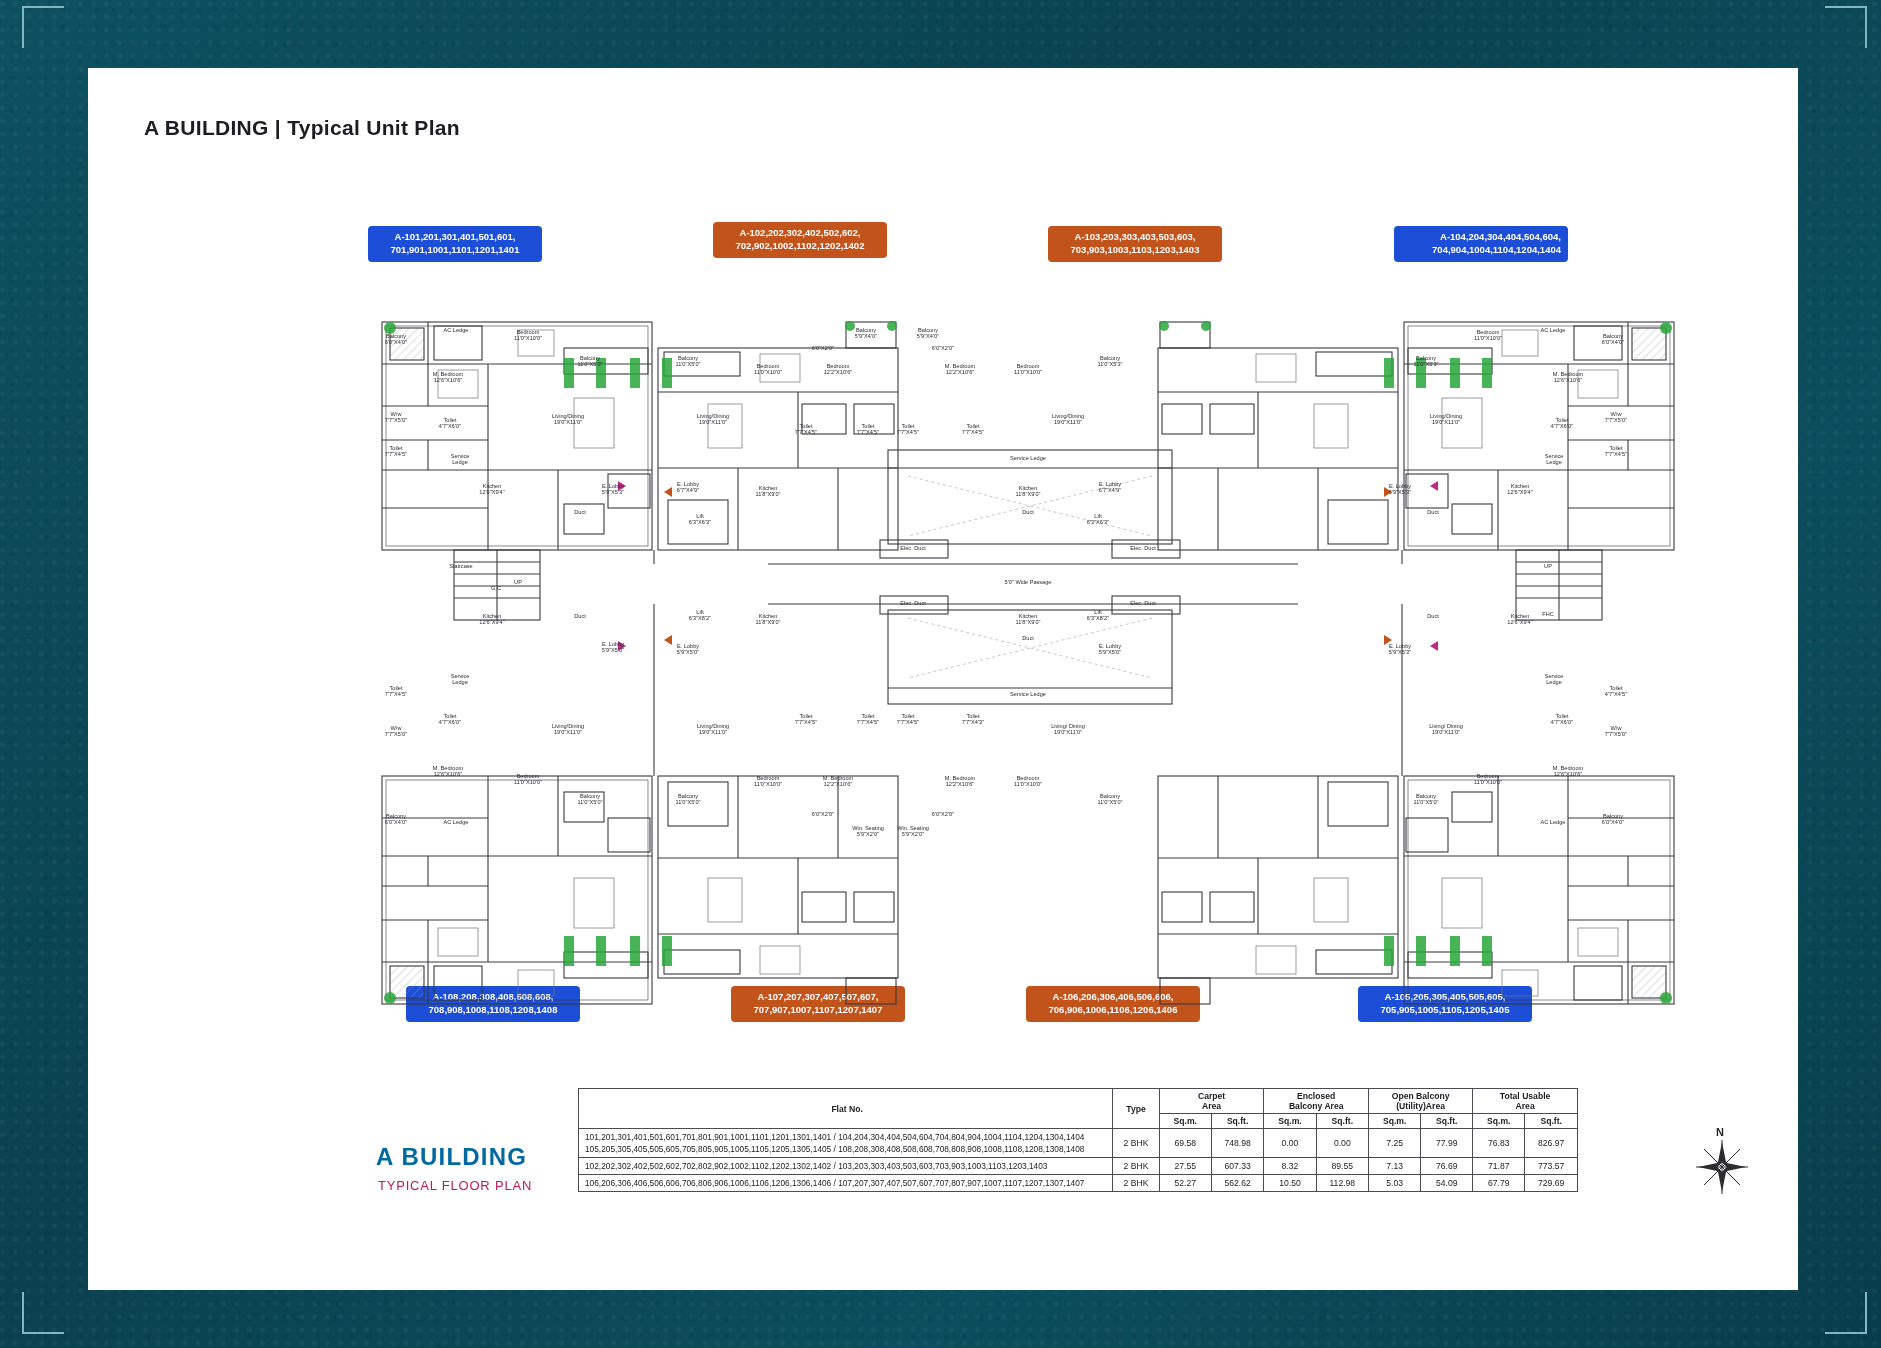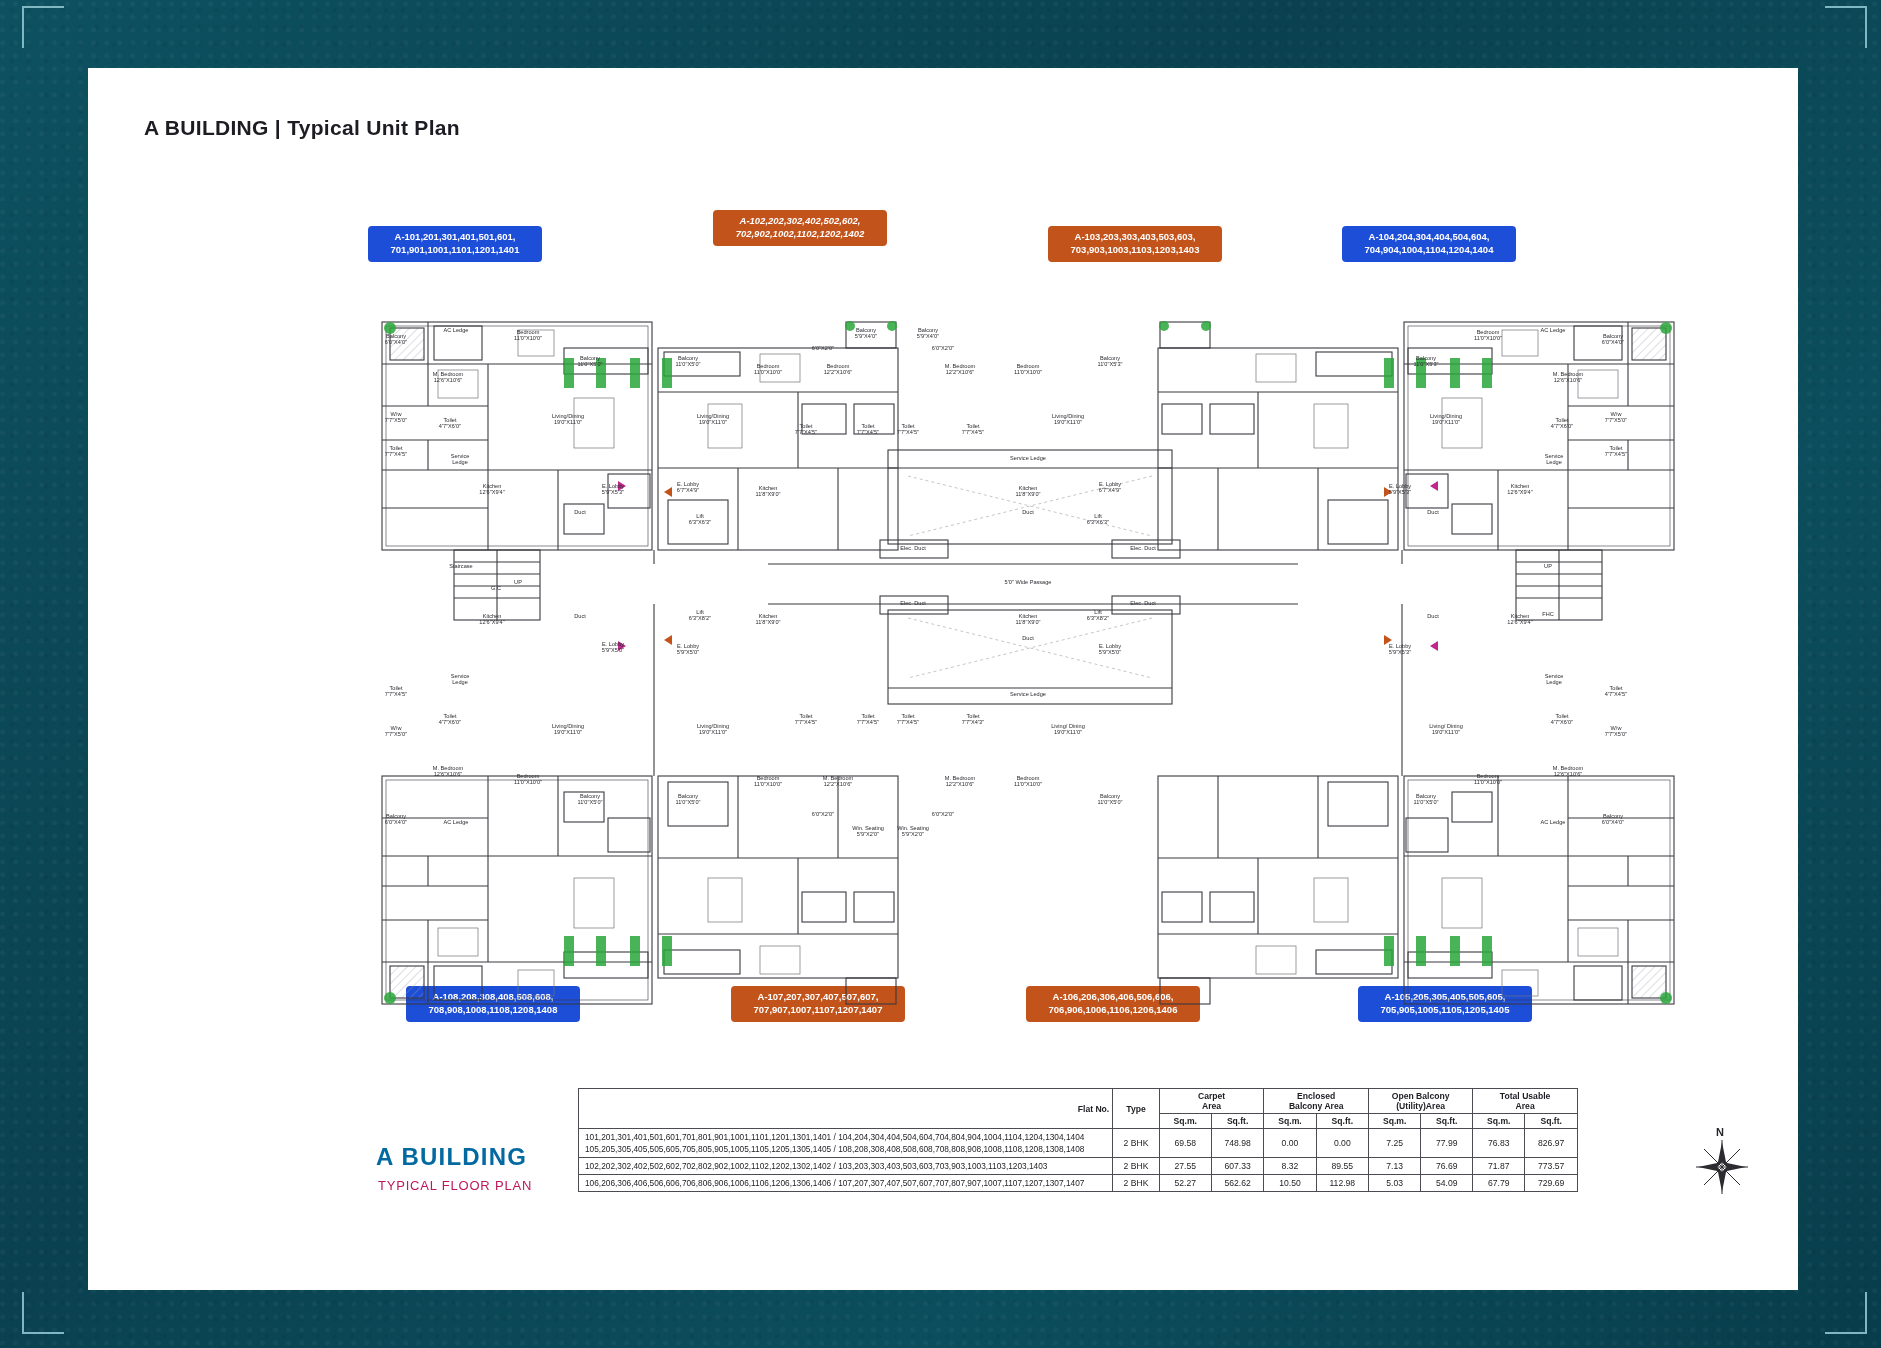--- a/index.html
+++ b/index.html
@@ -89,25 +89,25 @@
 <div class="corner tr"></div>
 <div class="corner bl"></div>
 <div class="corner br"></div>
 
 <div class="sheet">
 
   <div class="title">A BUILDING | Typical Unit Plan</div>
 
   <div class="pill magenta" style="left:280px;top:158px;width:160px;">A-101,201,301,401,501,601,
 701,901,1001,1101,1201,1401</div>
-  <div class="pill orange" style="left:625px;top:142px;width:160px;font-style:italic;">A-102,202,302,402,502,602,
+  <div class="pill orange" style="left:625px;top:154px;width:160px;">A-102,202,302,402,502,602,
 702,902,1002,1102,1202,1402</div>
   <div class="pill orange" style="left:960px;top:158px;width:160px;">A-103,203,303,403,503,603,
 703,903,1003,1103,1203,1403</div>
-  <div class="pill magenta" style="left:1254px;top:158px;width:160px;">A-104,204,304,404,504,604,
+  <div class="pill magenta" style="left:1306px;top:158px;width:160px;text-align:right;">A-104,204,304,404,504,604,
 704,904,1004,1104,1204,1404</div>
 
   <div class="pill magenta" style="left:318px;top:918px;width:160px;">A-108,208,308,408,508,608,
 708,908,1008,1108,1208,1408</div>
   <div class="pill orange" style="left:643px;top:918px;width:160px;">A-107,207,307,407,507,607,
 707,907,1007,1107,1207,1407</div>
   <div class="pill orange" style="left:938px;top:918px;width:160px;">A-106,206,306,406,506,606,
 706,906,1006,1106,1206,1406</div>
   <div class="pill magenta" style="left:1270px;top:918px;width:160px;">A-105,205,305,405,505,605,
 705,905,1005,1105,1205,1405</div>
@@ -453,21 +453,21 @@
     </svg>
   </div>
 
   <div class="bldg-name">A BUILDING</div>
   <div class="bldg-sub">TYPICAL FLOOR PLAN</div>
 
   <div class="tbl-wrap">
     <table class="areas">
       <thead>
         <tr>
-          <th class="c-flat" rowspan="2" style="text-align:right;padding-left:6px;margin-top:48px;">Flat No.</th>
+          <th class="c-flat" rowspan="2" style="text-align:center;padding-left:6px;margin-top:48px;">Flat No.</th>
           <th class="c-type" rowspan="2">Type</th>
           <th colspan="2" style="white-space:pre-line;border-radius:7px;">Carpet
 Area</th>
           <th colspan="2" style="white-space:pre-line;">Enclosed
 Balcony Area</th>
           <th colspan="2" style="white-space:pre-line;">Open Balcony
 (Utility)Area</th>
           <th colspan="2" style="white-space:pre-line;">Total Usable
 Area</th>
         </tr>

